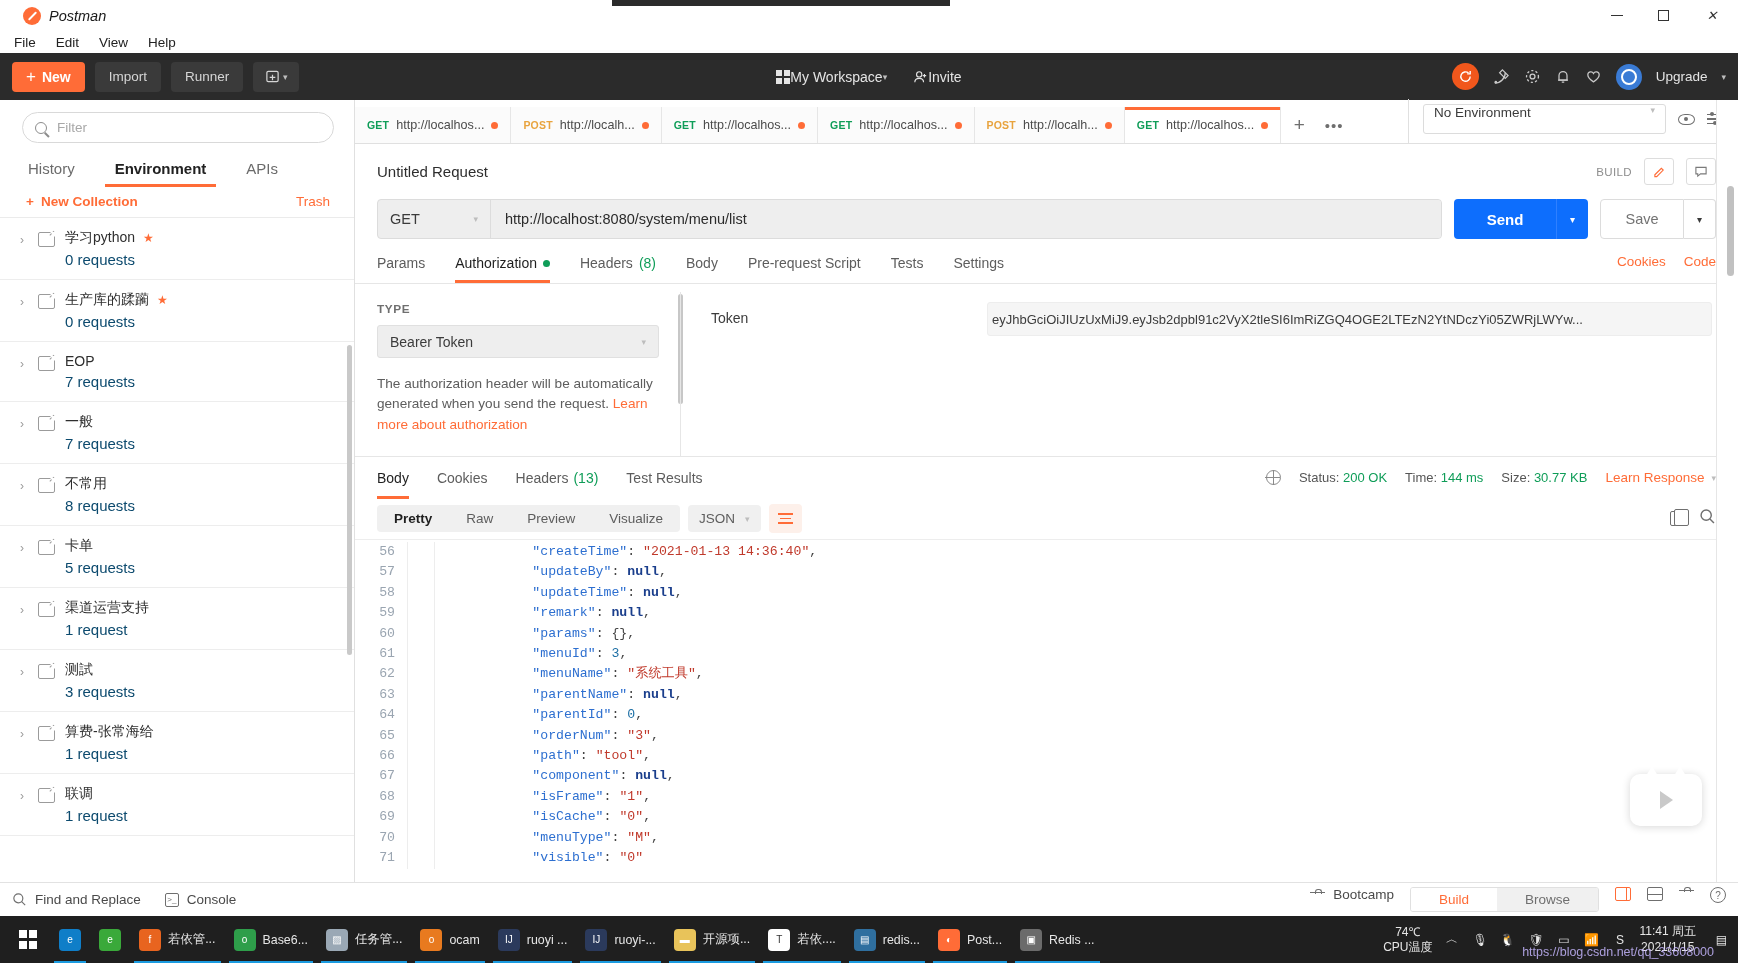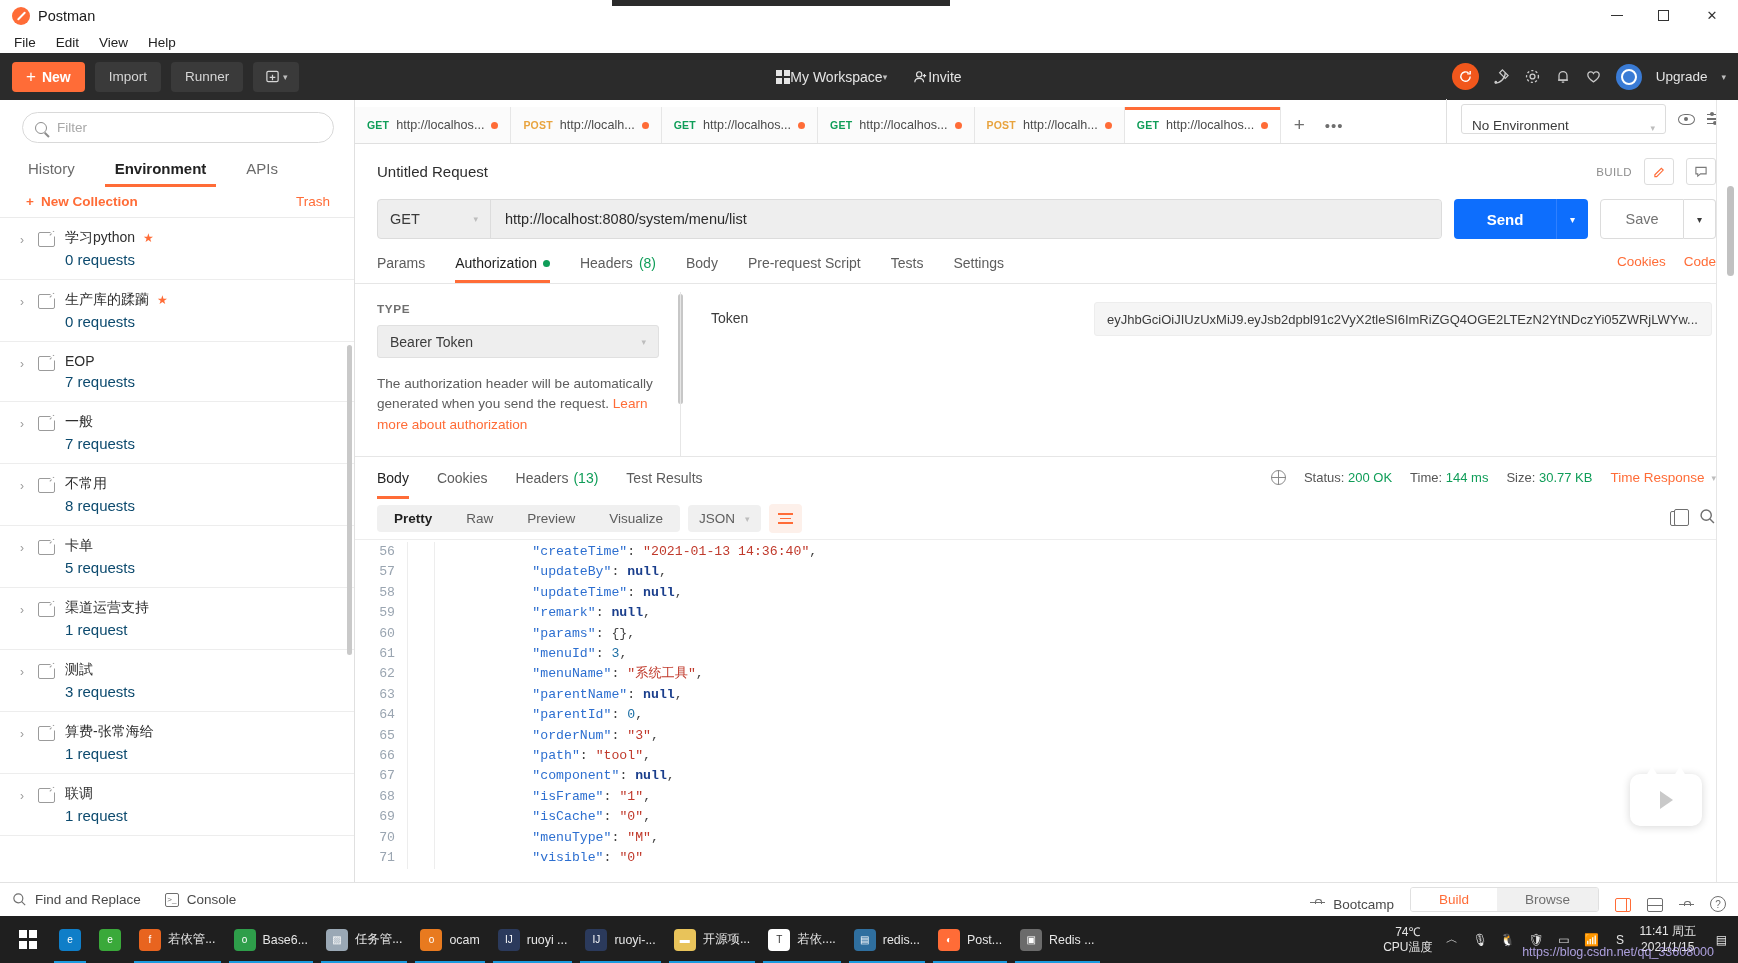--- a/index.html
+++ b/index.html
@@ -6,21 +6,21 @@
   html, body {
     width: 1738px; height: 963px;
     font-family: "Liberation Sans", sans-serif;
     overflow: hidden; background: #fff;
   }
   .app { position: relative; width: 1738px; height: 963px; display: flex; flex-direction: column; }
 
   
   .titlebar {
     height: 31px; background: #fff; display: flex; align-items: center;
-    padding-left: 12px; position: relative; flex: 0 0 auto;
+    padding-left: 23px; position: relative; flex: 0 0 auto; font-style: italic;
   }
   .pm-logo {
     width: 18px; height: 18px; border-radius: 50%;
     background: #ff6c37; position: relative; margin-right: 8px;
   }
   .pm-logo::after {
     content:""; position:absolute; left:4px; top:8px; width:11px; height:2px;
     background:#fff; transform: rotate(-45deg); border-radius:1px;
   }
   .title-text { font-size: 14.5px; color: #1a1a1a; }
@@ -162,22 +162,22 @@
   .tab-url { color:#4b4b4b; white-space:nowrap; overflow:hidden; }
   .dot-orange { width:7px;height:7px;border-radius:50%;background:#ff6c37;margin-left:auto;flex:0 0 auto;}
   .tab-plus { width:36px;height:36px;display:flex;align-items:center;justify-content:center;color:#6f6f6f;font-size:19px;}
   .tab-ell { width:34px;height:36px;display:flex;align-items:center;justify-content:center;color:#6f6f6f;font-size:15px;letter-spacing:1px;}
 
   .env-area {
     margin-left:auto; display:flex; align-items:center; gap: 12px; padding: 0 14px 4px 14px;
     border-left: 1px solid #e0e0e0; height: 44px;
   }
   .env-select {
-    width: 205px; height: 30px; border:1px solid #dcdcdc; border-radius:3px; background:#fff;
-    display:flex; align-items:flex-end; justify-content: space-between; padding: 0 10px;
+    width: 243px; height: 30px; border:1px solid #dcdcdc; border-radius:3px; background:#fff;
+    display:flex; align-items:flex-start; justify-content: space-between; padding: 0 10px;
     font-size: 13.5px; color:#3b3b3b;
   }
   .eye { width:17px;height:11px;border:1.5px solid #6f6f6f;border-radius:50% 50% 50% 50%/60% 60% 60% 60%; position:relative;}
   .eye::after{content:"";position:absolute;left:5.3px;top:2px;width:4px;height:4px;border-radius:50%;background:#6f6f6f;}
   .sliders { display:flex;flex-direction:column;gap:3px;width:17px;}
   .sliders i { height:1.6px;background:#6f6f6f;display:block;position:relative;}
   .sliders i::after{content:"";position:absolute;top:-1.6px;width:4px;height:4px;border-radius:50%;background:#6f6f6f;}
   .sliders i:nth-child(1)::after{left:3px;}
   .sliders i:nth-child(2)::after{left:10px;}
   .sliders i:nth-child(3)::after{left:6px;}
@@ -234,22 +234,22 @@
   .type-sel {
     height: 33px; background:#eeeeee; border:1px solid #e0e0e0; border-radius:3px;
     display:flex; align-items:center; justify-content:space-between; padding: 0 12px;
     font-size:14px; color:#3b3b3b;
   }
   .auth-note { font-size:13.6px; color:#5d5d5d; line-height: 1.5; margin-top: 16px; }
   .auth-note a { color:#ff6c37; text-decoration:none; }
   .auth-right { flex:1 1 auto; padding: 18px 26px 0 30px; display:flex; align-items:flex-start; }
   .token-lbl { font-size:14px; color:#3b3b3b; padding-top: 8px; }
   .token-box {
-    margin-left:auto; width: 618px; height:34px; background:#f5f5f5; border:1px solid #ededed;
-    border-radius:3px; display:flex; align-items:center; padding: 0 12px; font-size:13px; color:#3b3b3b;
+    margin-left:auto; width: 725px; height:34px; background:#f5f5f5; border:1px solid #ededed;
+    border-radius:3px; display:flex; align-items:center; padding: 0 4px; font-size:13px; color:#3b3b3b;
     overflow:hidden; white-space:nowrap;
   }
 
   
   .resp-head { display:flex; align-items:center; padding: 0 22px; border-top:1px solid #e6e6e6; height: 42px; }
   .resp-tab { font-size:14px; color:#5d5d5d; margin-right: 28px; position:relative; height:42px; display:flex; align-items:center;}
   .resp-tab.active { color:#1f1f1f; }
   .resp-tab.active::after{content:"";position:absolute;left:0;right:0;bottom:0;height:2.6px;background:#ff6c37;}
   .resp-meta { margin-left:auto; display:flex; align-items:center; gap: 18px; font-size:13px; color:#555;}
   .resp-meta b { font-weight:400; color:#0f9d58; }
@@ -296,21 +296,21 @@
   .float-play .ears { position:absolute; top:-8px; left:16px; right:16px; display:flex; justify-content:space-between;}
   .float-play .ears i { width:0;height:0;border-bottom:10px solid #fff;border-left:6px solid transparent;border-right:6px solid transparent;}
 
   
   .statusbar {
     height: 34px; border-top:1px solid #e2e2e2; display:flex; align-items:center;
     padding: 0 12px; flex:0 0 auto; background:#fff; gap: 24px; font-size:13.5px; color:#4a4a4a;
   }
   .sb-item { display:flex; align-items:center; gap:8px; }
   .console-ico { width:14px;height:14px;border:1.3px solid #6f6f6f;border-radius:2px;font-size:8px;color:#6f6f6f;display:flex;align-items:center;justify-content:center;}
-  .sb-right { margin-left:auto; display:flex; align-items:flex-end; gap: 16px; }
+  .sb-right { margin-left:auto; display:flex; align-items:flex-start; gap: 16px; }
   .bb-group { display:flex; border:1px solid #e0e0e0; border-radius:3px; overflow:hidden; }
   .bb { padding: 4px 28px; font-size:13.5px; color:#6f6f6f; background:#f0f0f0; }
   .bb.active { color:#ff6c37; background:#fff; }
   .cap { width:15px;height:11px;position:relative;}
   .cap::before{content:"";position:absolute;left:0;right:0;top:3px;height:1.4px;background:#6f6f6f;}
   .cap::after{content:"";position:absolute;left:5px;top:0;width:5px;height:4px;border:1.4px solid #6f6f6f;border-bottom:none;border-radius:3px 3px 0 0;}
   .pane-ico{width:16px;height:14px;border:1.4px solid #ff6c37;border-radius:2px;position:relative;}
   .pane-ico::after{content:"";position:absolute;right:3px;top:0;bottom:0;width:1.4px;background:#ff6c37;}
   .pane-ico2{width:16px;height:14px;border:1.4px solid #6f6f6f;border-radius:2px;position:relative;}
   .pane-ico2::after{content:"";position:absolute;left:0;right:0;top:6px;height:1.4px;background:#6f6f6f;}
@@ -735,21 +735,21 @@
           </span>
           <span>
             <span>Time:</span>
             <b>144 ms</b>
           </span>
           <span>
             <span>Size:</span>
             <b>30.77 KB</b>
           </span>
           <span class="save-resp">
-            <span>Time Response</span>
+            <span>Learn Response</span>
             <span class="caret">▾</span>
           </span>
         </div>
       </div>
 
       <div class="fmt-row">
         <div class="fmt-group" id="fmt-host">
             <div class="fmt active">Pretty</div>
             <div class="fmt">Raw</div>
             <div class="fmt">Preview</div>

